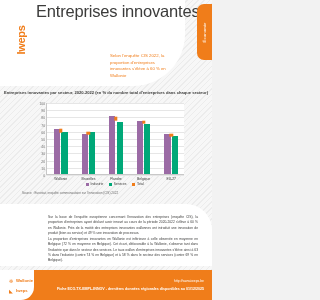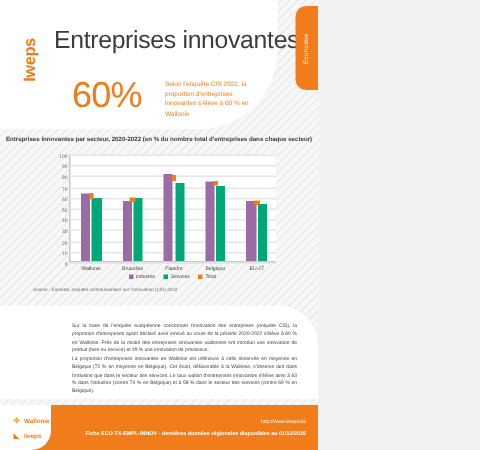--- a/index.html
+++ b/index.html
@@ -33,21 +33,21 @@
     width:16px; height:40px;
     display:flex; align-items:center; justify-content:center;
   }
   .logo-left span{
     transform:rotate(-90deg);
     color:#f07d1a; font-weight:bold;
     font-size:11px; letter-spacing:-0.3px;
     white-space:nowrap;
   }
   .hero-title{
-    position:absolute; left:36px; top:18px;
+    position:absolute; left:36px; top:2px;
     font-size:16.5px; color:#3c3c3b;
     letter-spacing:-0.2px; white-space:nowrap;
   }
   .hero-sub{
     position:absolute; left:37px; top:38px;
     font-size:7.4px; font-weight:bold;
     color:#1d1d1b; letter-spacing:-0.1px;
     white-space:nowrap;
   }
   .big-stat{
@@ -195,21 +195,20 @@
 
 <div class="hatch-bg"></div>
 
 <div class="stage">
 
   <div class="hero">
     <div class="logo-left">
       <span>Iweps</span>
     </div>
     <div class="hero-title">Entreprises innovantes</div>
-    <div class="big-stat">60%</div>
     <div class="hero-note">Selon l'enquête CIS 2022, la proportion d'entreprises innovantes s'élève à 60 % en Wallonie</div>
   </div>
 
   <div class="side-tab">
     <span>Économie</span>
   </div>
 
   <div class="chart-caption">Entreprises innovantes par secteur, 2020-2022 (en % du nombre total d'entreprises dans chaque secteur)</div>
 
   <div class="chart-card">

